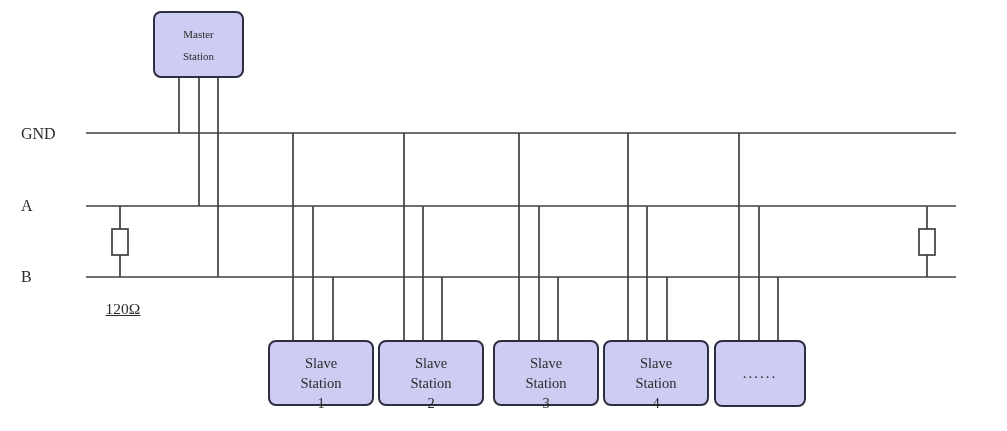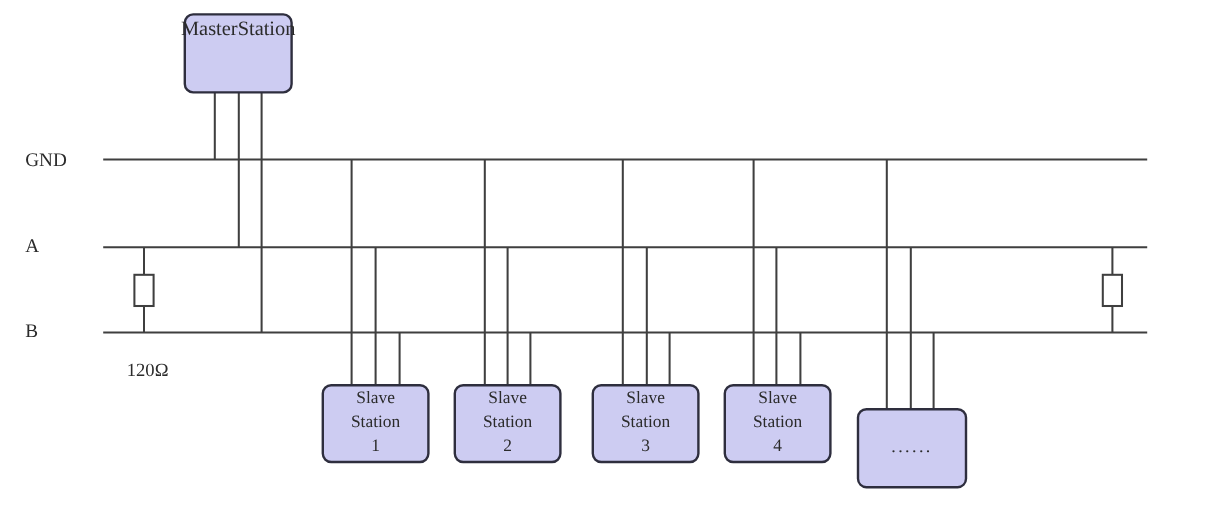--- a/index.html
+++ b/index.html
@@ -35,32 +35,32 @@
     background: var(--station-fill, #cdccf2);
     border: 2px solid var(--station-border, #2e2e3e);
     border-radius: 8px;
     color: var(--text, #2b2b2b);
     text-align: center;
     z-index: 2;
   }
   .station.master {
     left: 153px; top: 11px;
     width: 91px; height: 67px;
-    font-size: 17px;
+    font-size: 11px;
     line-height: 22px;
     display: flex;
-    flex-direction: row;
+    flex-direction: column;
     justify-content: center;
   }
   .station.slave {
-    top: 320px;
-    width: 90px; height: 66px;
+    top: 340px;
+    width: 106px; height: 66px;
     font-size: 14.5px;
     line-height: 20px;
-    padding-top: 0;
+    padding-top: 11px;
   }
   .station.ellipsis {
     top: 340px;
     width: 92px; height: 67px;
     font-size: 15px;
     letter-spacing: 2px;
     display: flex;
     align-items: center;
     justify-content: center;
   }
@@ -73,20 +73,21 @@
     z-index: 1;
   }
   .ohm-label {
     position: absolute;
     left: 95px; top: 300px;
     width: 56px;
     text-align: center;
     font-size: 15.5px;
     color: var(--text, #2b2b2b);
     z-index: 1;
+    text-decoration: underline;
   }
 </style>
 </head>
 <body>
 
 <div class="canvas">
 
   <svg class="wires" viewBox="0 0 1007 431" xmlns="http://www.w3.org/2000/svg">
 
     <line x1="86" y1="133" x2="956" y2="133"></line>

